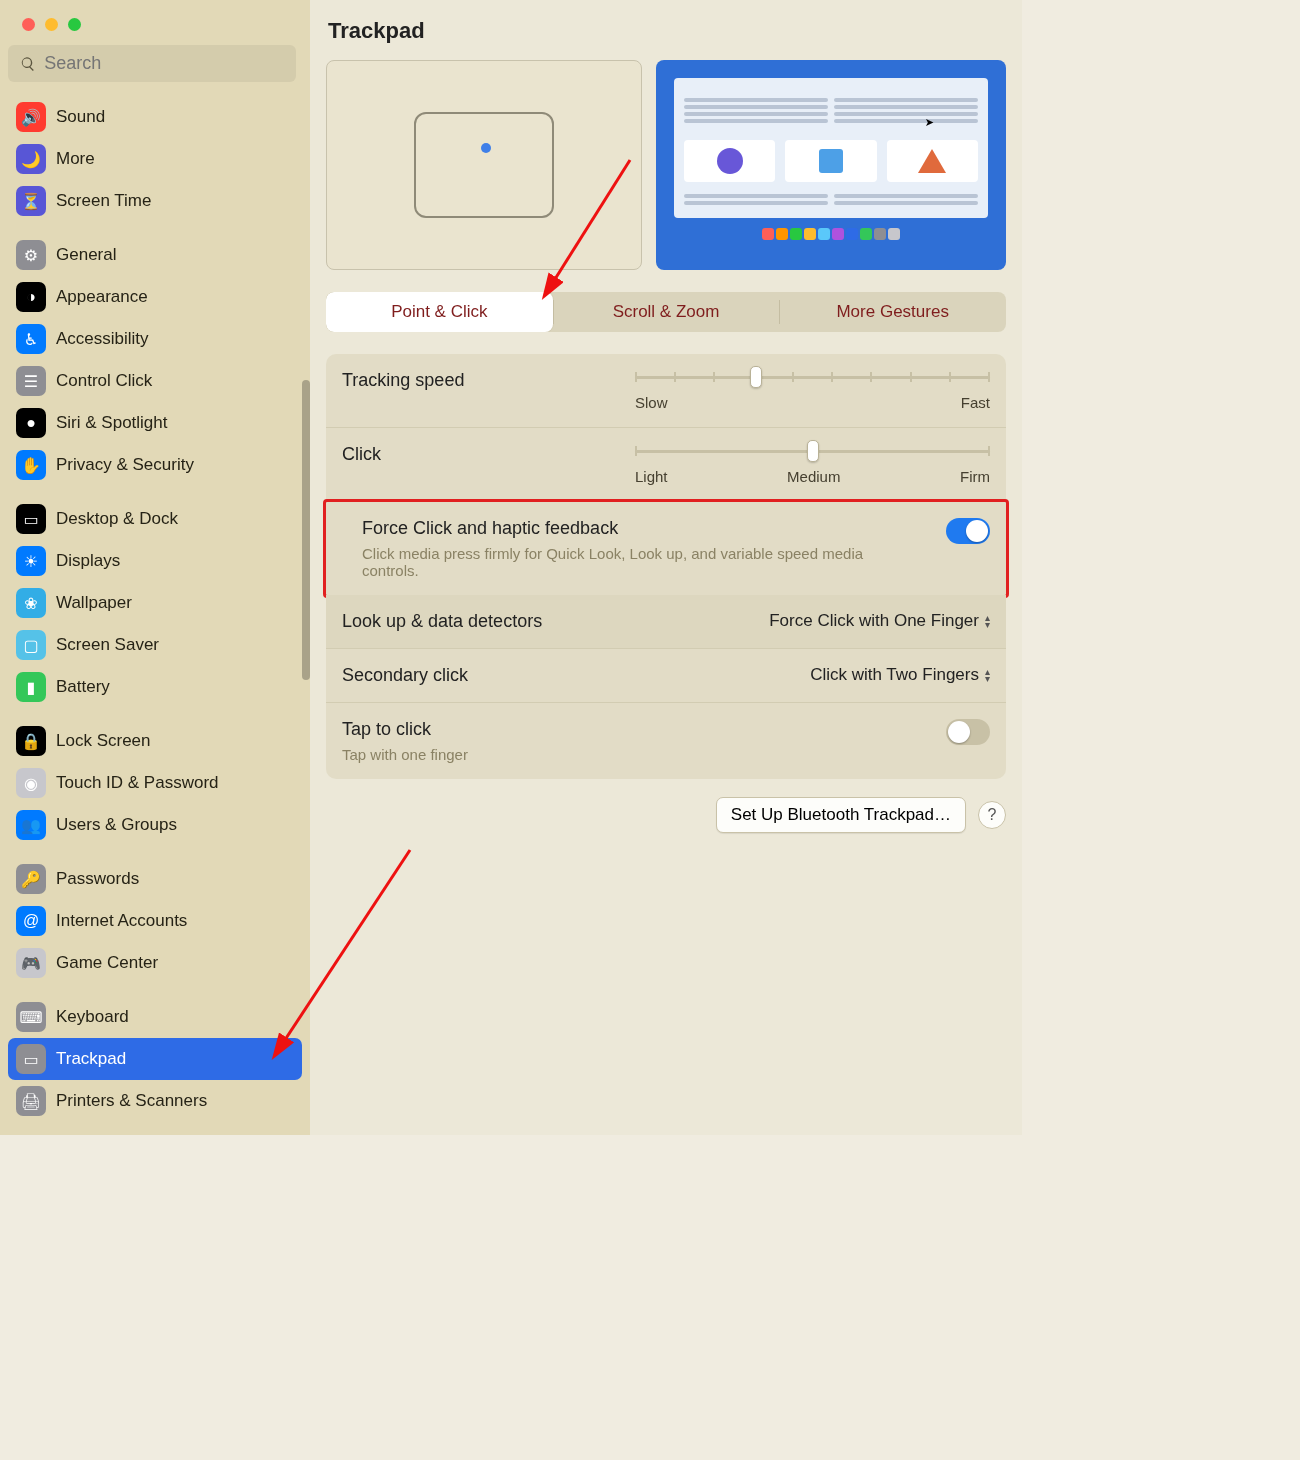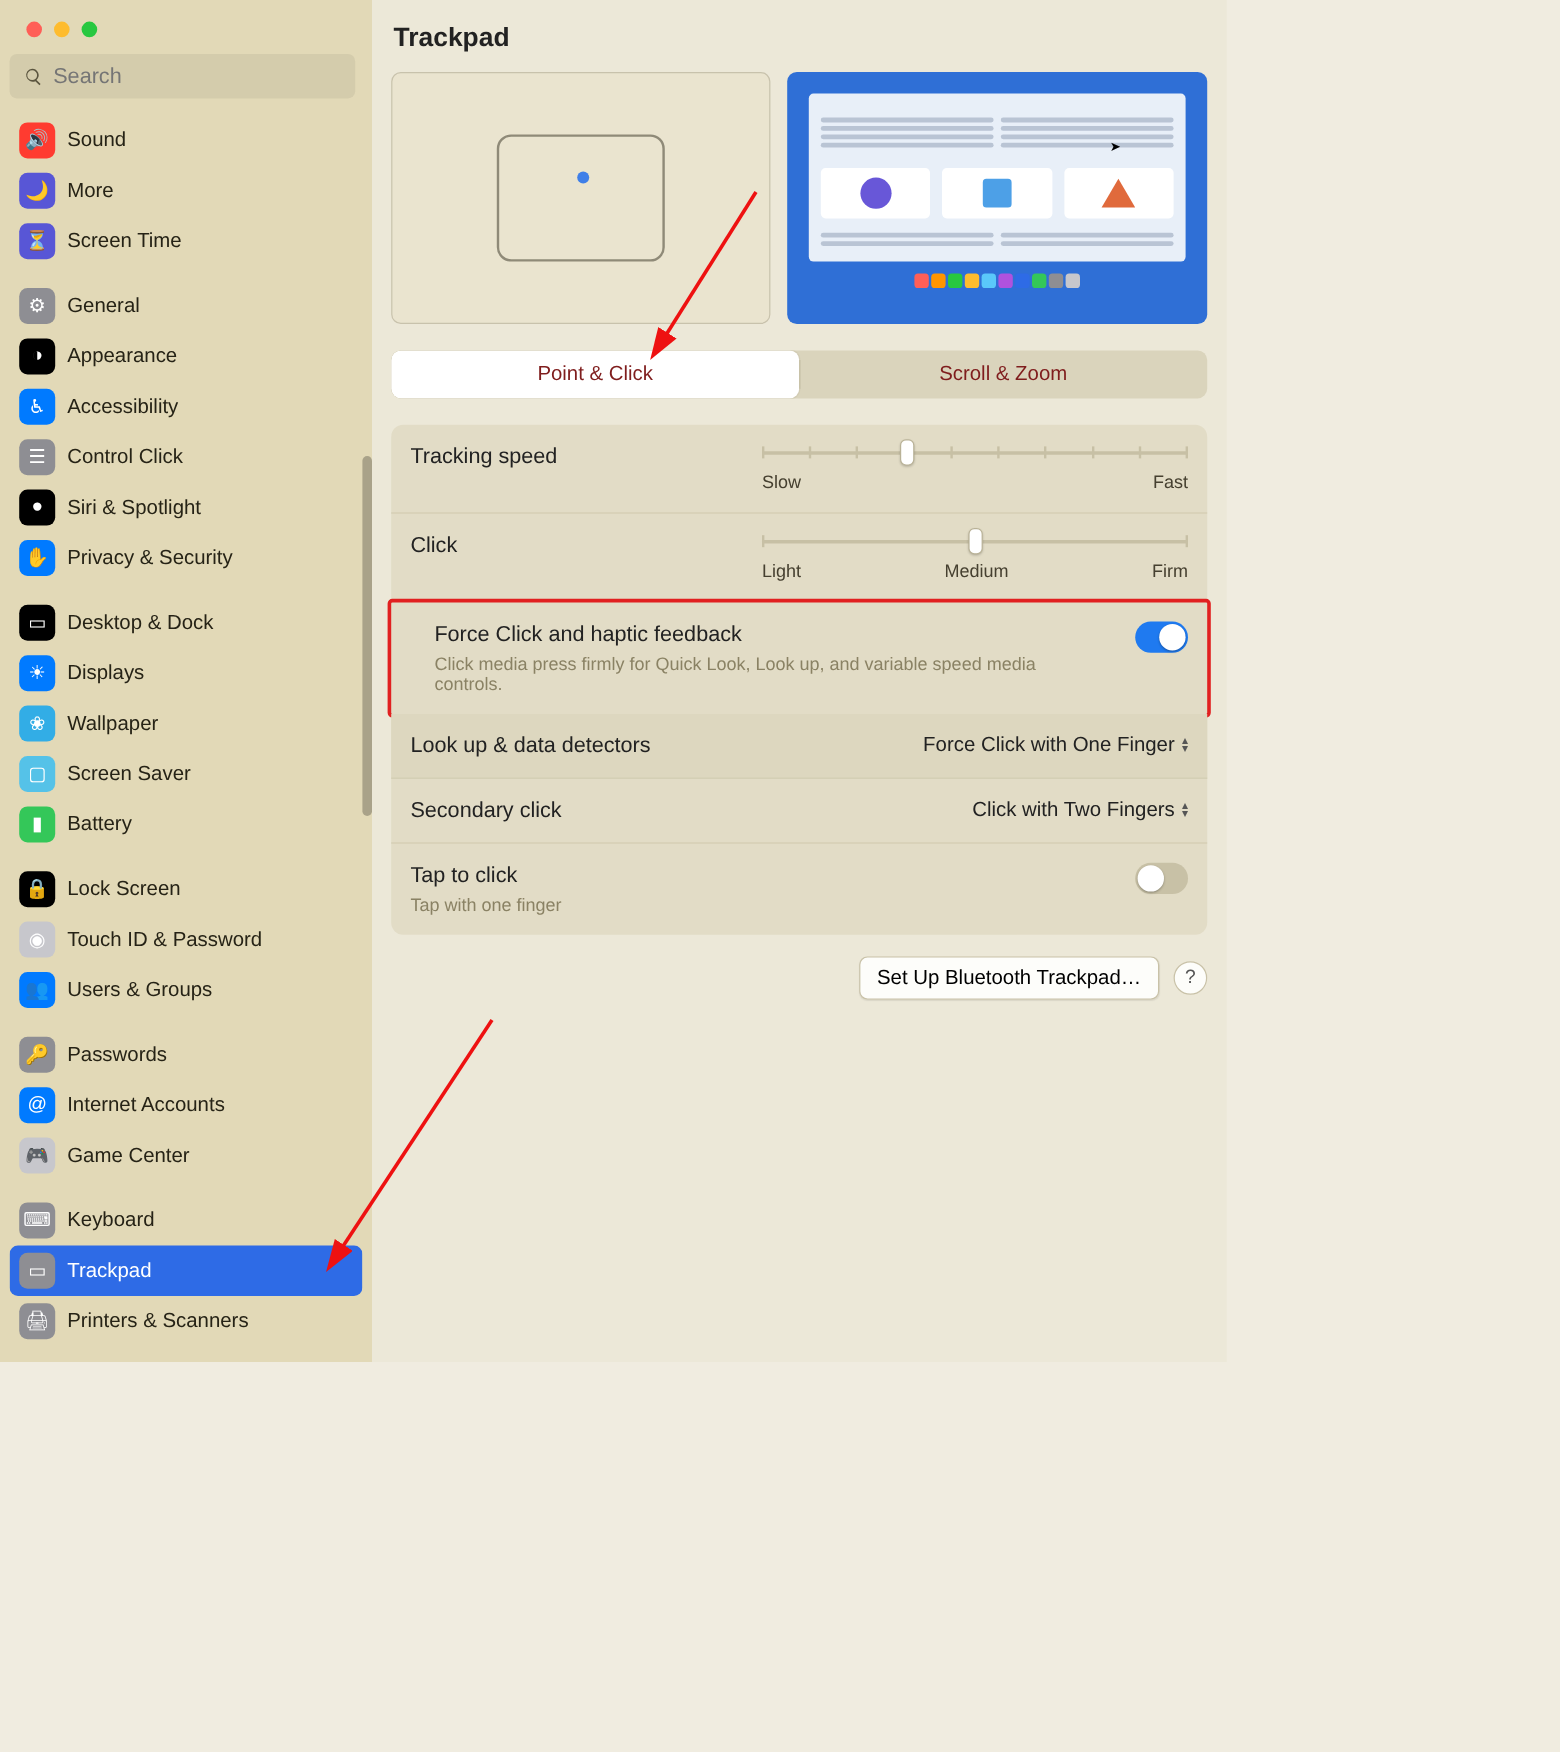--- a/index.html
+++ b/index.html
@@ -344,20 +344,21 @@
             <span style="background: rgb(52, 199, 89);"></span>
             <span style="background: rgb(142, 142, 147);"></span>
             <span style="background: rgb(199, 199, 204);"></span>
           </div>
       </div>
     </div>
 
     <div class="tabs">
       <div class="tab active">Point &amp; Click</div>
       <div class="tab">Scroll &amp; Zoom</div>
+      <div class="tab">More Gestures</div>
     </div>
 
     <div class="panel">
       <div class="row">
         <div class="lbl">Tracking speed</div>
         <div class="slider-wrap">
           <div class="tick-slider">
             <div class="line"></div>
             <div class="ticks">
                 <i></i>

